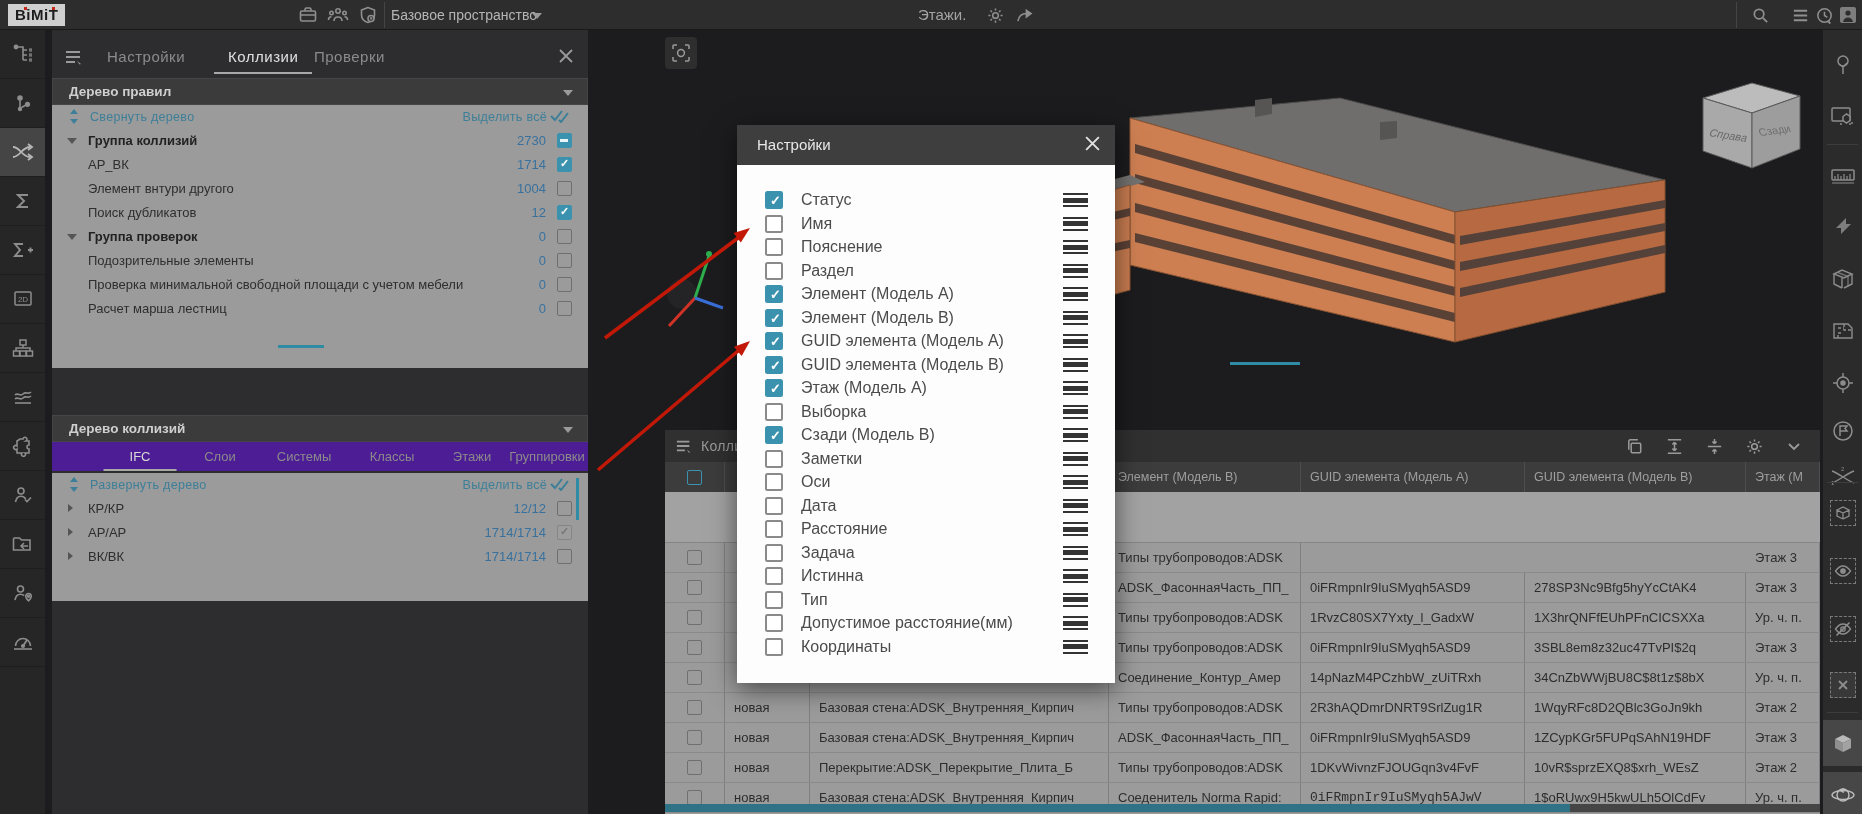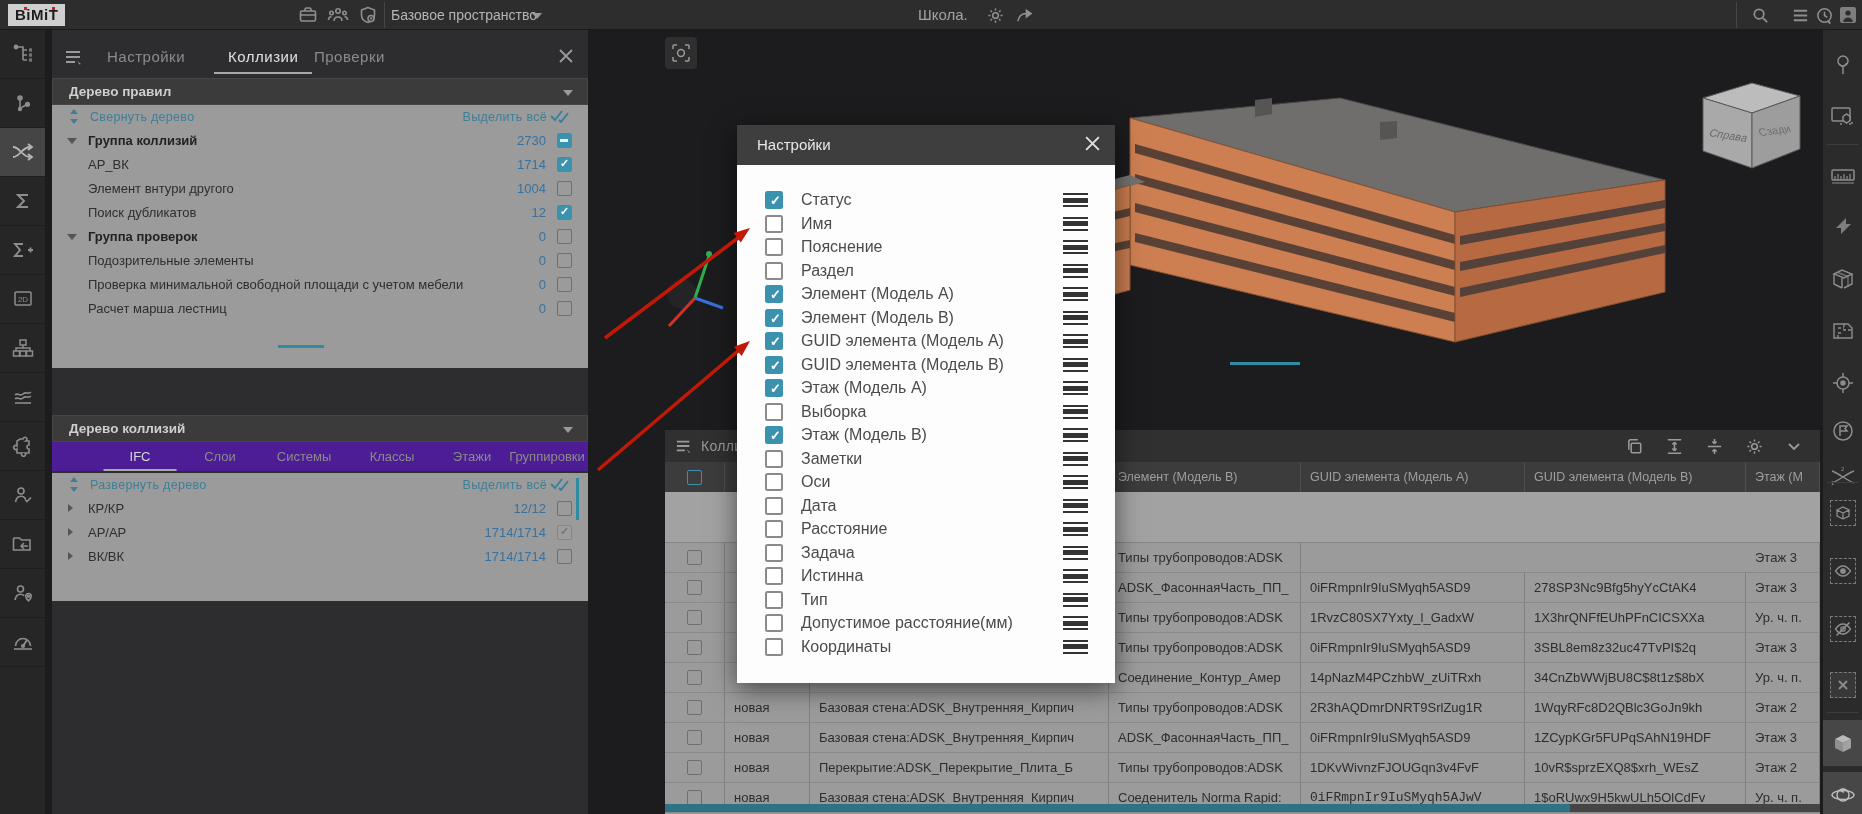--- a/index.html
+++ b/index.html
@@ -144,21 +144,21 @@
       <svg width="20" height="20" viewBox="0 0 20 20" fill="none" stroke="currentColor" stroke-width="1.6">
           <path d="M10 2.5 3.5 5v5c0 4 3 6.5 6.5 7.5 3.5-1 6.5-3.5 6.5-7.5V5Z"></path>
           <circle cx="13" cy="13.5" r="3" fill="#2d2d2d"></circle>
           <path d="M13 12v1.7h1.3"></path>
         </svg>
     </div>
     <div class="tb-sep" style="left:384px"></div>
     <div class="ws-label"><span>Базовое пространство</span></div>
     <div class="caret ws-caret"></div>
 
-    <div class="proj-label">Школа.</div>
+    <div class="proj-label">Этажи.</div>
     <div class="tb-ic" style="left:983px">
       <svg width="19" height="19" viewBox="0 0 20 20" fill="none" stroke="currentColor" stroke-width="1.6">
           <circle cx="10" cy="10" r="3"></circle>
           <path d="M10 2.5v2.2M10 15.3v2.2M2.5 10h2.2M15.3 10h2.2M4.7 4.7l1.6 1.6M13.7 13.7l1.6 1.6M15.3 4.7l-1.6 1.6M6.3 13.7l-1.6 1.6"></path>
         </svg>
     </div>
     <div class="tb-ic" style="left:1012px">
       <svg width="19" height="19" viewBox="0 0 20 20" fill="none" stroke="currentColor" stroke-width="1.6">
           <path d="M3 16c1-5 4.5-8 9-8"></path>
           <path d="M12 4.5 17 8l-5 3.5z" fill="currentColor"></path>
@@ -785,21 +785,21 @@
           <span class="mlabel">Этаж (Модель A)</span>
           <span class="drag-handle"></span>
         </div>
         <div class="mrow">
           <span class="mcb"></span>
           <span class="mlabel">Выборка</span>
           <span class="drag-handle"></span>
         </div>
         <div class="mrow">
           <span class="mcb checked"></span>
-          <span class="mlabel">Этаж (Модель B)</span>
+          <span class="mlabel">Сзади (Модель B)</span>
           <span class="drag-handle"></span>
         </div>
         <div class="mrow">
           <span class="mcb"></span>
           <span class="mlabel">Заметки</span>
           <span class="drag-handle"></span>
         </div>
         <div class="mrow">
           <span class="mcb"></span>
           <span class="mlabel">Оси</span>

